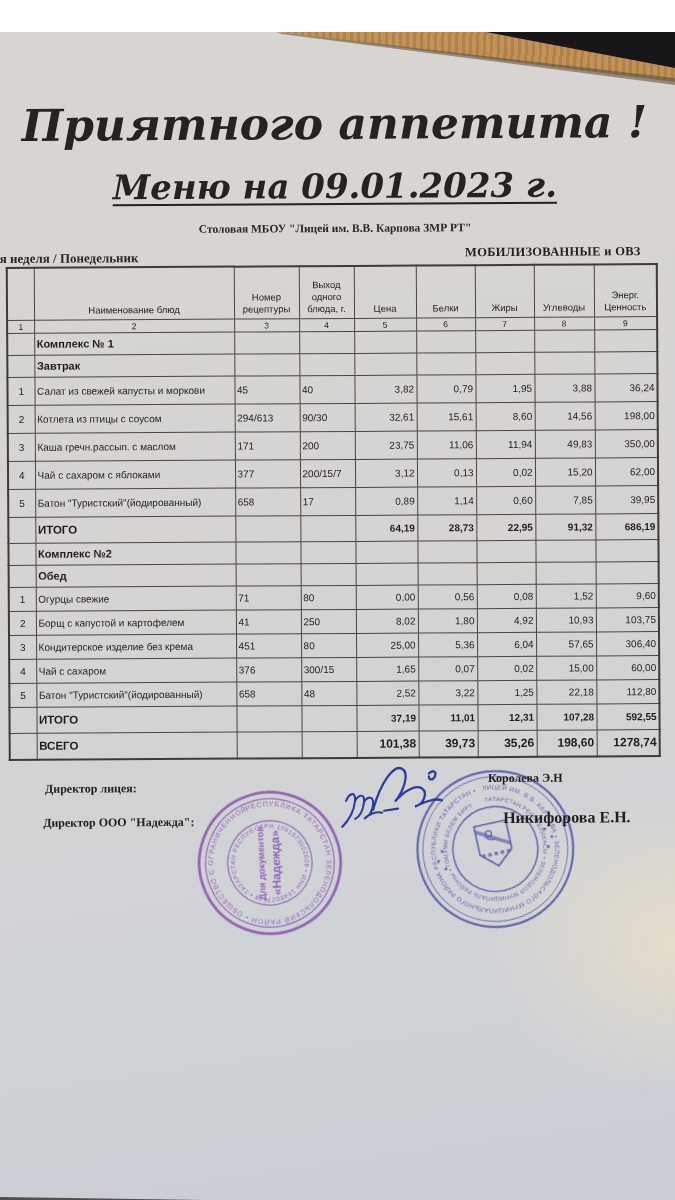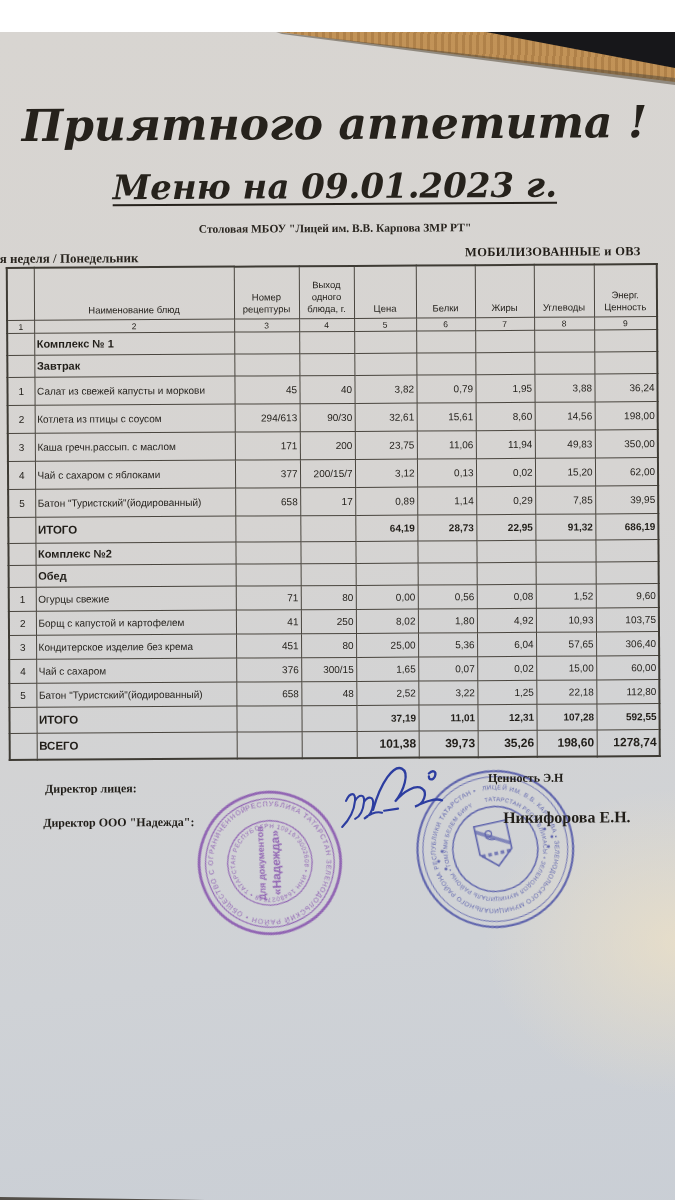--- a/index.html
+++ b/index.html
@@ -41,21 +41,21 @@
   tr.r-complex,tr.r-meal{height:22px;}
   tr.r-complex td,tr.r-meal td{font-weight:bold;font-size:11px;}
   tr.r-item-b{height:28px;}
   tr.r-item-l{height:24px;}
   tr.r-total{height:26px;}
   tr.r-total td{font-weight:bold;}
   tr.r-grand{height:27px;}
   tr.r-grand td{font-weight:bold;font-size:12px;}
   td.c-num{text-align:center;font-size:9.5px;}
   td.c-name{padding-left:4px;font-size:10.5px;}
-  td.c-mid{text-align:right;border-radius:13px;}
+  td.c-mid{text-align:left;border-radius:13px;}
   td.c-val{text-align:right;padding-right:3px;}
   tr.r-total td.c-name,tr.r-grand td.c-name{font-size:11.5px;}
 
   
   .sig-label1{position:absolute;left:44px;top:748px;font-weight:bold;font-size:12px;}
   .sig-label2{position:absolute;left:42px;top:782px;font-weight:bold;font-size:12px;}
   .sig-name1{position:absolute;left:487px;top:740px;font-weight:bold;font-size:12px;z-index:6;}
   .sig-name2{position:absolute;left:502px;top:778px;font-weight:bold;font-size:16px;z-index:6;}
   .sig-ink{position:absolute;z-index:5;}
   
@@ -179,21 +179,21 @@
       <td class="c-val">15,20</td>
       <td class="c-val">62,00</td>
     </tr>
     <tr class="r-item-b">
       <td class="c-num">5</td>
       <td class="c-name">Батон "Туристский"(йодированный)</td>
       <td class="c-mid">658</td>
       <td class="c-mid">17</td>
       <td class="c-val">0,89</td>
       <td class="c-val">1,14</td>
-      <td class="c-val">0,29</td>
+      <td class="c-val">0,60</td>
       <td class="c-val">7,85</td>
       <td class="c-val">39,95</td>
     </tr>
     <tr class="r-total">
       <td></td>
       <td class="c-name">ИТОГО</td>
       <td></td>
             <td></td>
       <td class="c-val">64,19</td>
       <td class="c-val">28,73</td>
@@ -300,21 +300,21 @@
       <td class="c-val">39,73</td>
       <td class="c-val">35,26</td>
       <td class="c-val">198,60</td>
       <td class="c-val">1278,74</td>
     </tr>
   </tbody>
       </table>
 
   <div class="sig-label1">Директор  лицея:</div>
   <div class="sig-label2">Директор ООО "Надежда":</div>
-  <div class="sig-name1">Ценность Э.Н</div>
+  <div class="sig-name1">Королева Э.Н</div>
   <div class="sig-name2">Никифорова Е.Н.</div>
 
   <svg class="stamp stamp-left" width="165" height="165" viewBox="0 0 180 180">
     <defs>
       <path id="ls-outer" d="M90,28 a62,62 0 1,1 -0.1,0"></path>
       <path id="ls-inner" d="M90,52 a38,38 0 1,1 -0.1,0"></path>
     </defs>
     <g fill="none" stroke="#8753ae">
       <circle cx="90" cy="90" r="77" stroke-width="3"></circle>
       <circle cx="90" cy="90" r="70" stroke-width="1.2"></circle>

